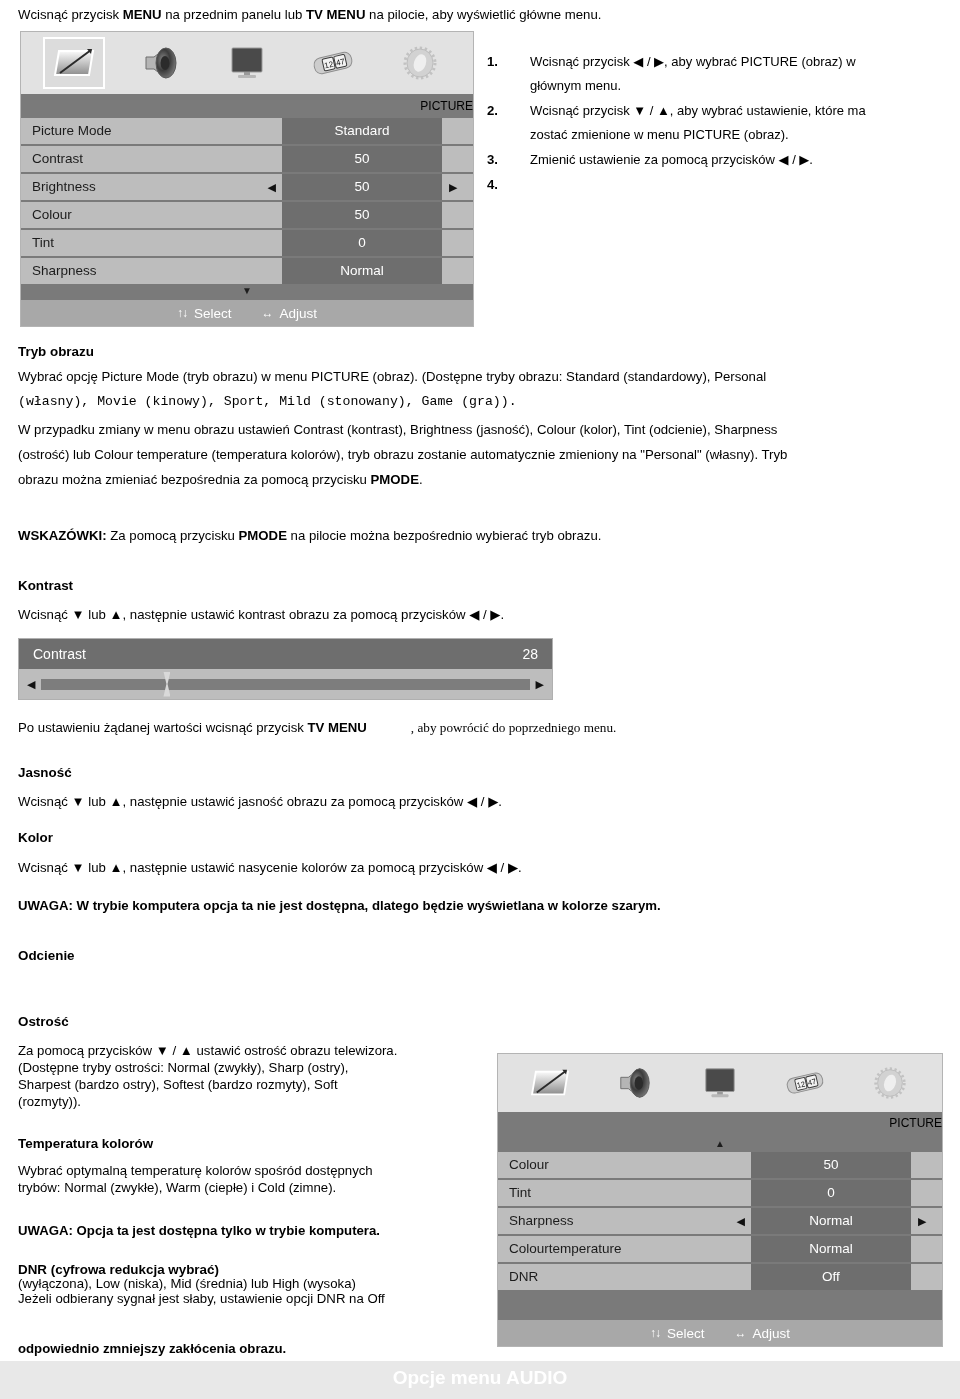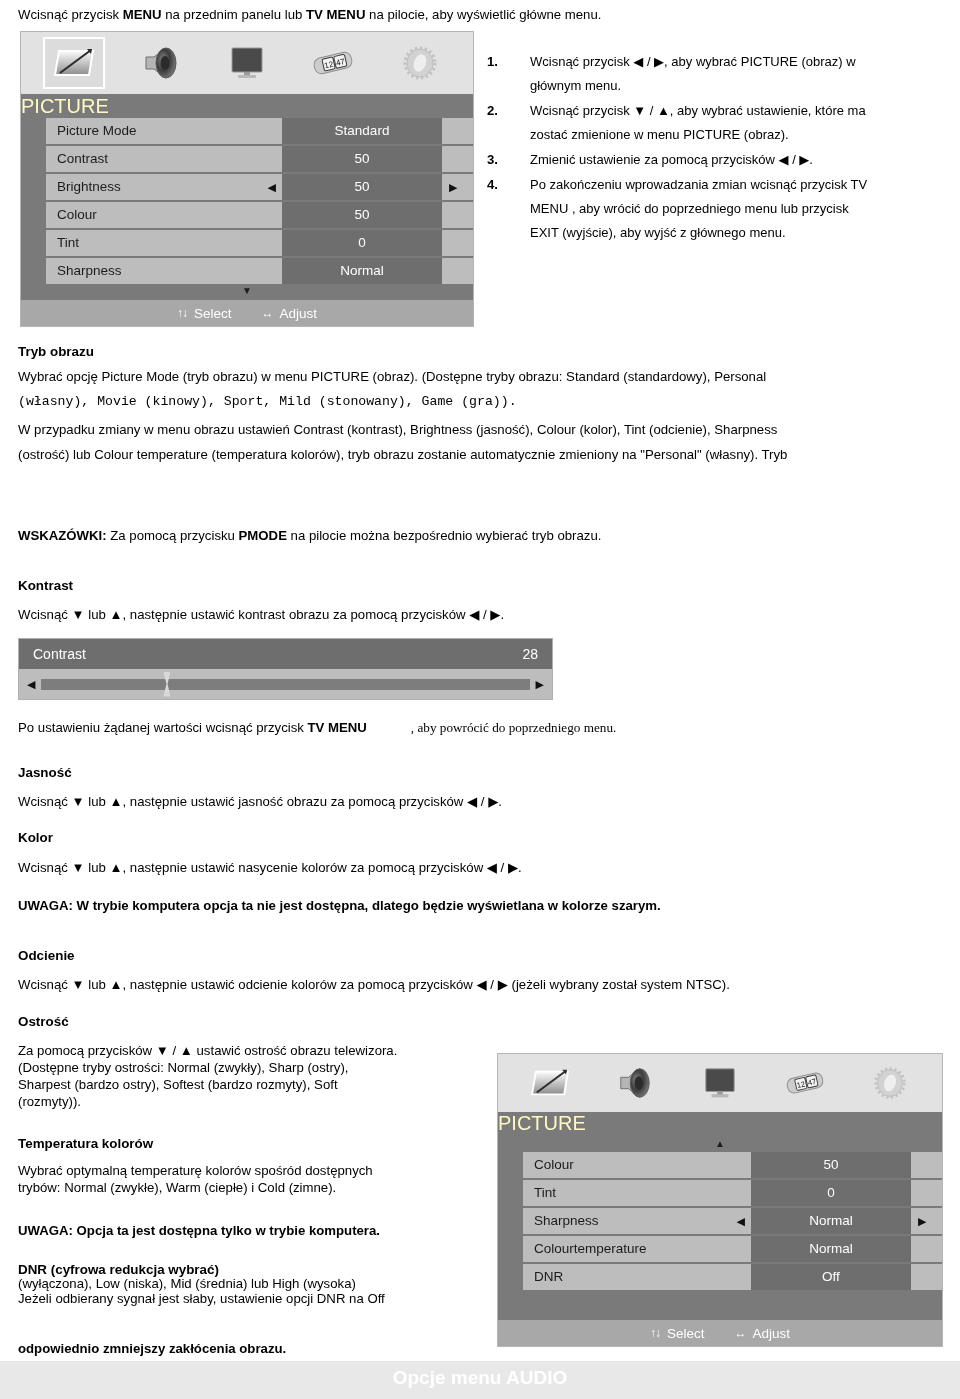--- a/index.html
+++ b/index.html
@@ -22,25 +22,25 @@
   .step-num{width:43px;flex:0 0 43px;font-size:13.2px;font-weight:bold;line-height:24px;}
   .step-txt{font-size:13px;line-height:24px;}
 
   
   .osd{position:absolute;background:#c9c9c9;border:1px solid #b4b4b4;box-sizing:border-box;}
   .osd-icons{display:flex;align-items:center;justify-content:space-around;
              background:#e2e2e2;height:62px;padding:0 10px;box-sizing:border-box;}
   .osd-icons.small{height:58px;}
   .icon-wrap{width:62px;height:52px;display:flex;align-items:center;justify-content:center;position:relative;}
   .icon-wrap.sel{border:2px solid #fff;box-sizing:border-box;background:#dcdcdc;}
-  .osd-title{background:#7a7a7a;color:#fef9c3;text-align:left;font-size:20px;
+  .osd-title{background:#7a7a7a;color:#000000;text-align:right;font-size:12px;
              line-height:24px;height:24px;position:relative;}
   .osd-title.tall{height:28px;line-height:22px;}
   .osd-rows{background:#7a7a7a;padding:0;}
-  .row{display:flex;align-items:stretch;height:26px;margin-bottom:2px;position:relative;padding-left:25px;}
+  .row{display:flex;align-items:stretch;height:26px;margin-bottom:2px;position:relative;}
   .row-label{flex:1;background:#bdbdbd;color:#1c1c1c;font-size:13.5px;
              line-height:26px;padding-left:11px;position:relative;}
   .row-arrowL{position:absolute;right:6px;top:0;line-height:26px;font-size:11px;color:#111;}
   .row-value{width:160px;flex:0 0 160px;background:#6e6e6e;color:#fff;
              font-size:13.5px;line-height:26px;text-align:center;}
   .row-pad{width:31px;flex:0 0 31px;background:#bdbdbd;position:relative;}
   .row-arrowR{position:absolute;left:7px;top:0;line-height:26px;font-size:11px;color:#111;}
   .osd-scroll{background:#7a7a7a;height:16px;text-align:center;color:#1d1d1d;
               font-size:10px;line-height:14px;}
   .osd-spacer{background:#7a7a7a;height:30px;}
@@ -209,33 +209,31 @@
       </div>
     </div>
     <div class="step">
       <div class="step-num">3.</div>
       <div class="step-txt">
         <span>Zmienić ustawienie za pomocą przycisków ◀ / ▶.</span>
       </div>
     </div>
     <div class="step">
       <div class="step-num">4.</div>
-      <div class="step-txt">
-        <span>Po zakończeniu wprowadzania zmian wcisnąć przycisk TV</span><br>
-        <span>MENU , aby wrócić do poprzedniego menu lub przycisk</span><br>
-        <span>EXIT (wyjście), aby wyjść z głównego menu.</span>
-      </div>
     </div>
   </div>
 
   <div class="hdg" style="left:18px;top:344px;">Tryb obrazu</div>
   <div class="ln" style="left:18px;top:369px;">Wybrać opcję Picture Mode (tryb obrazu) w menu PICTURE (obraz). (Dostępne tryby obrazu: Standard (standardowy), Personal</div>
   <div class="ln" style="left:18px;top:394px;font-family:Liberation Mono, monospace;">(własny), Movie (kinowy), Sport, Mild (stonowany), Game (gra)).</div>
   <div class="ln" style="left:18px;top:422px;">W przypadku zmiany w menu obrazu ustawień Contrast (kontrast), Brightness (jasność), Colour (kolor), Tint (odcienie), Sharpness</div>
   <div class="ln" style="left:18px;top:447px;">(ostrość) lub Colour temperature (temperatura kolorów), tryb obrazu zostanie automatycznie zmieniony na "Personal" (własny). Tryb</div>
+  <div class="ln" style="left:18px;top:472px;">
+    <span>obrazu można zmieniać bezpośrednia za pomocą przycisku </span><span class="bd">PMODE</span><span>.</span>
+  </div>
 
   <div class="ln" style="left:18px;top:528px;">
     <span class="bd">WSKAZÓWKI:</span><span> Za pomocą przycisku </span><span class="bd">PMODE</span><span> na pilocie można bezpośrednio wybierać tryb obrazu.</span>
   </div>
 
   <div class="hdg" style="left:18px;top:578px;">Kontrast</div>
   <div class="ln" style="left:18px;top:607px;">Wcisnąć ▼ lub ▲, następnie ustawić kontrast obrazu za pomocą przycisków ◀ / ▶.</div>
 
   <div class="slider-box">
     <div class="slider-head">
@@ -257,21 +255,20 @@
 
   <div class="hdg" style="left:18px;top:765px;">Jasność</div>
   <div class="ln" style="left:18px;top:794px;">Wcisnąć ▼ lub ▲, następnie ustawić jasność obrazu za pomocą przycisków ◀ / ▶.</div>
 
   <div class="hdg" style="left:18px;top:830px;">Kolor</div>
   <div class="ln" style="left:18px;top:860px;">Wcisnąć ▼ lub ▲, następnie ustawić nasycenie kolorów za pomocą przycisków ◀ / ▶.</div>
 
   <div class="ln bd" style="left:18px;top:898px;">UWAGA: W trybie komputera opcja ta nie jest dostępna, dlatego będzie wyświetlana w kolorze szarym.</div>
 
   <div class="hdg" style="left:18px;top:948px;">Odcienie</div>
-  <div class="ln" style="left:18px;top:977px;">Wcisnąć ▼ lub ▲, następnie ustawić odcienie kolorów za pomocą przycisków ◀ / ▶ (jeżeli wybrany został system NTSC).</div>
 
   <div class="hdg" style="left:18px;top:1014px;">Ostrość</div>
   <div class="ln" style="left:18px;top:1043px;">Za pomocą przycisków ▼ / ▲  ustawić ostrość obrazu telewizora.</div>
   <div class="ln" style="left:18px;top:1060px;">(Dostępne tryby ostrości: Normal (zwykły), Sharp (ostry),</div>
   <div class="ln" style="left:18px;top:1077px;">Sharpest (bardzo ostry), Softest (bardzo rozmyty), Soft</div>
   <div class="ln" style="left:18px;top:1094px;">(rozmyty)).</div>
 
   <div class="hdg" style="left:18px;top:1136px;">Temperatura kolorów</div>
   <div class="ln" style="left:18px;top:1163px;">Wybrać optymalną temperaturę kolorów spośród dostępnych</div>
   <div class="ln" style="left:18px;top:1180px;">trybów: Normal (zwykłe), Warm (ciepłe) i Cold (zimne).</div>

